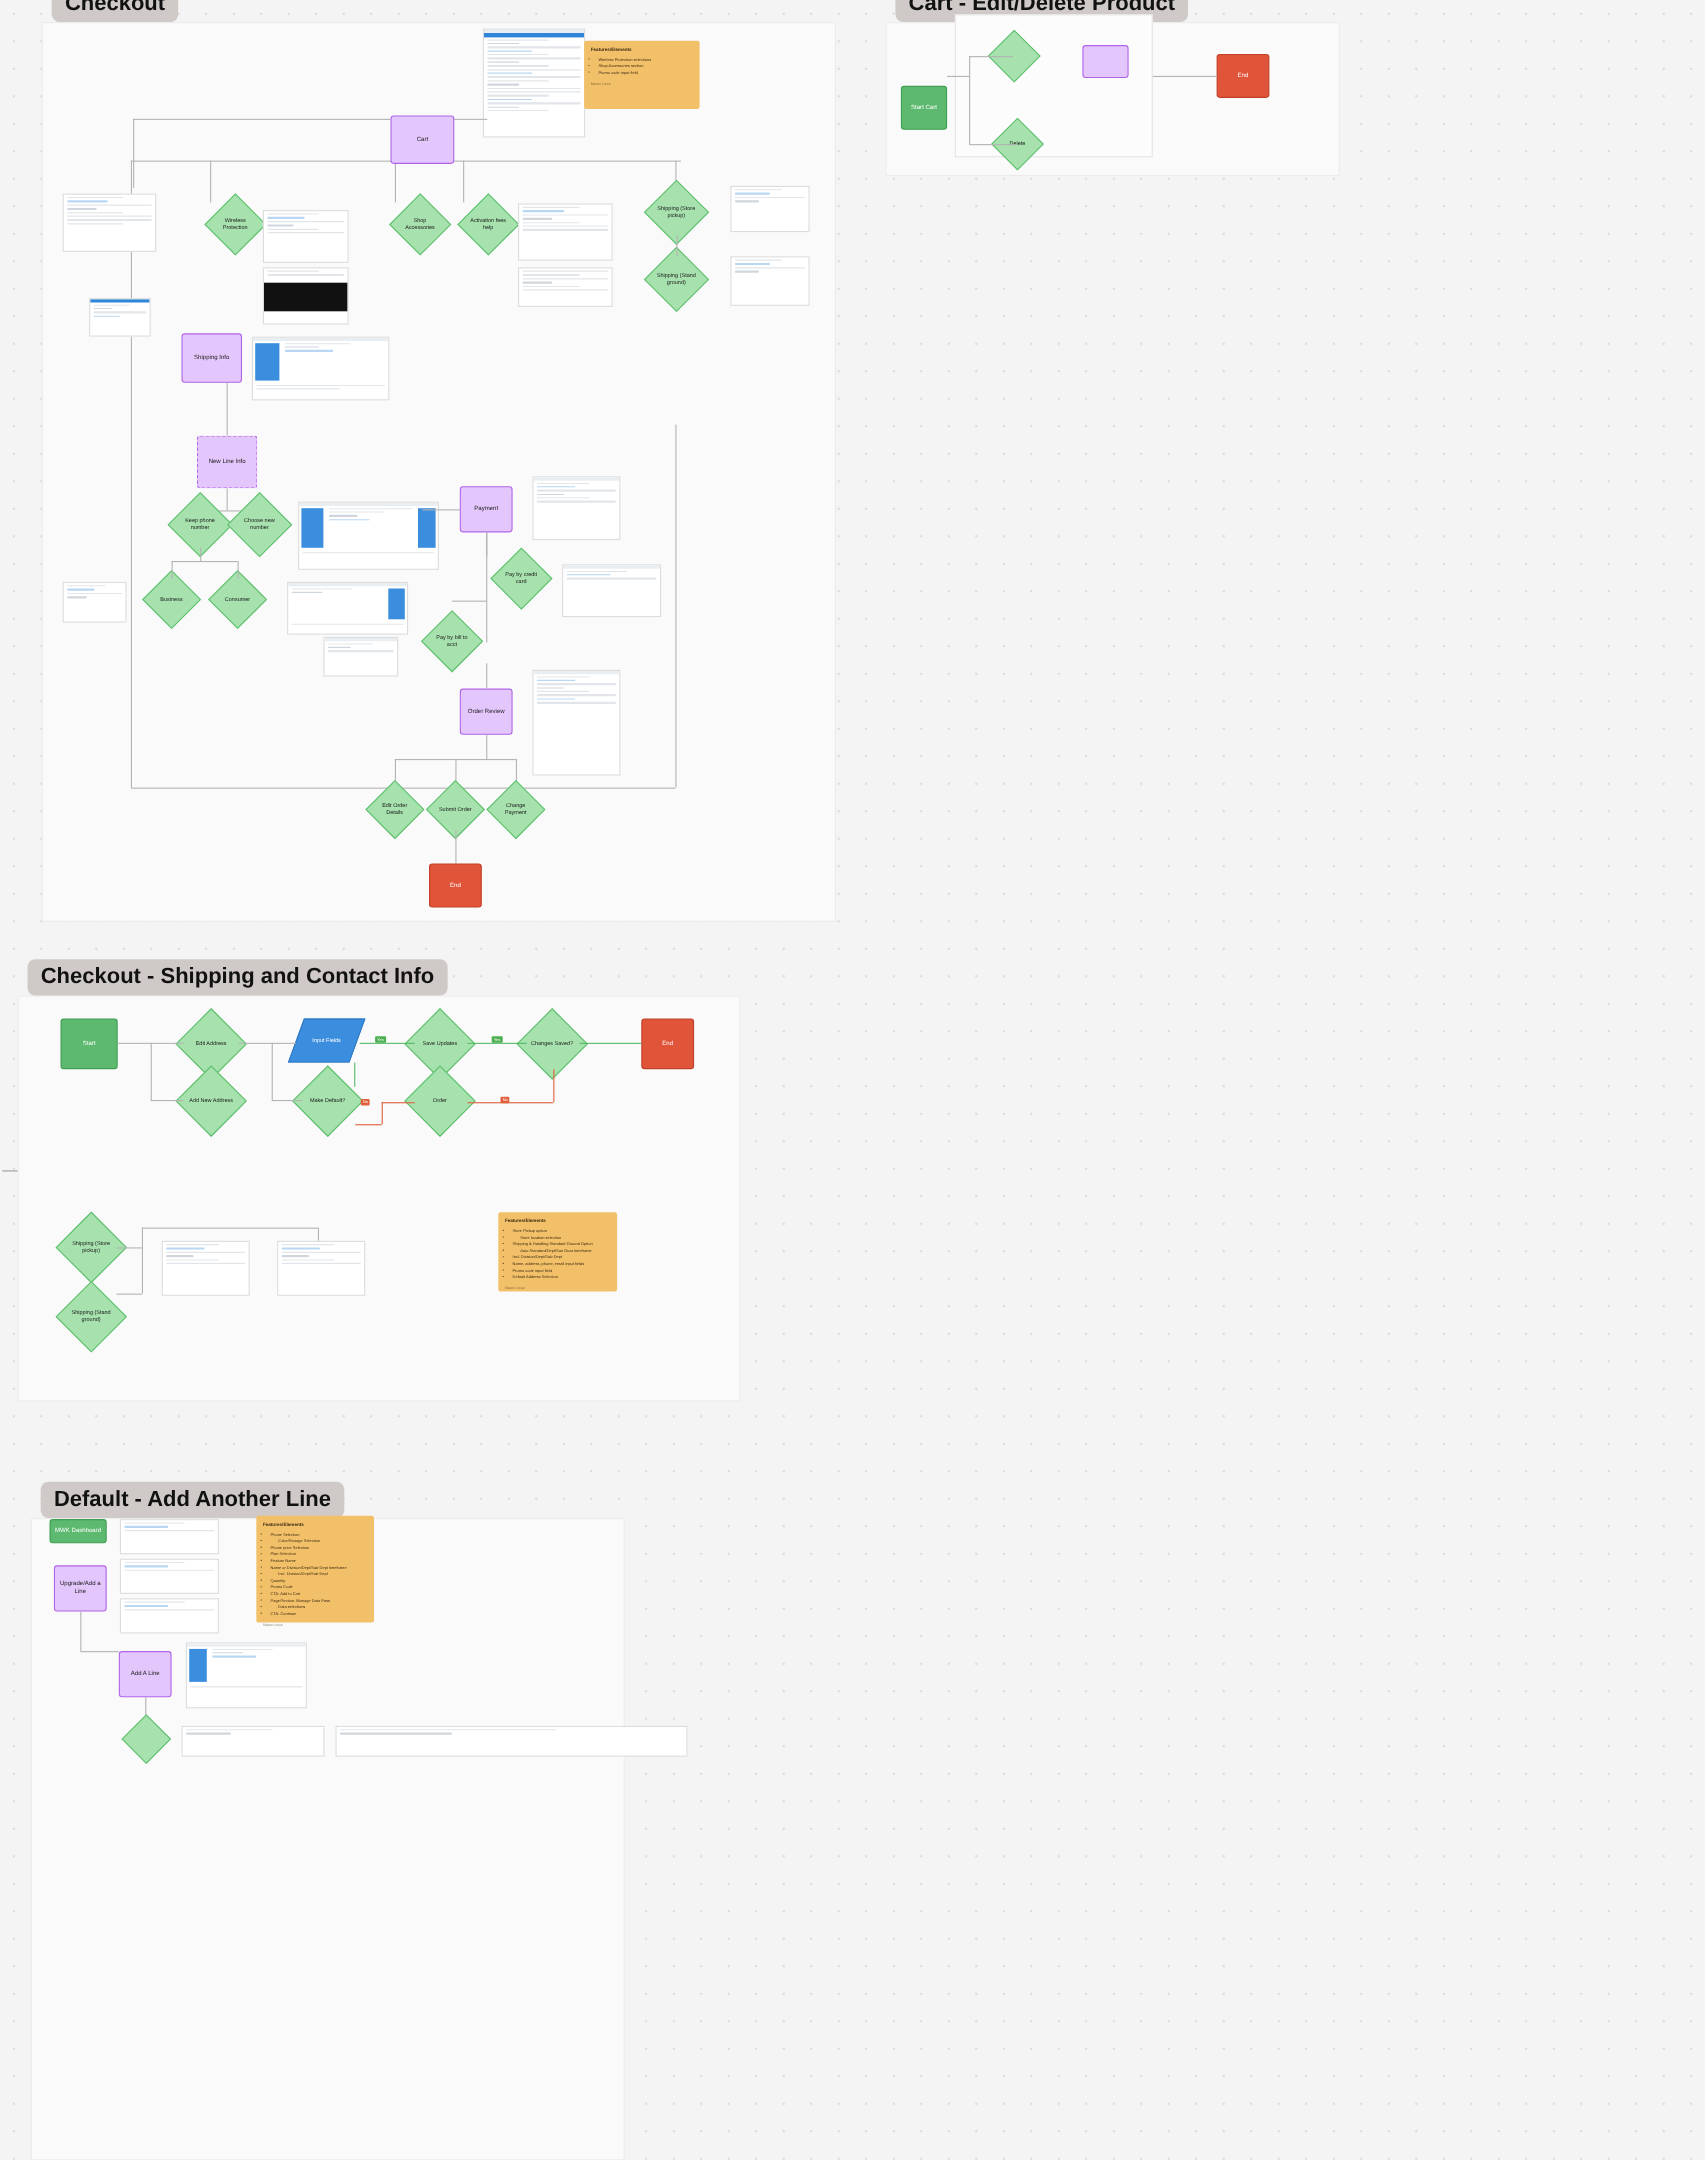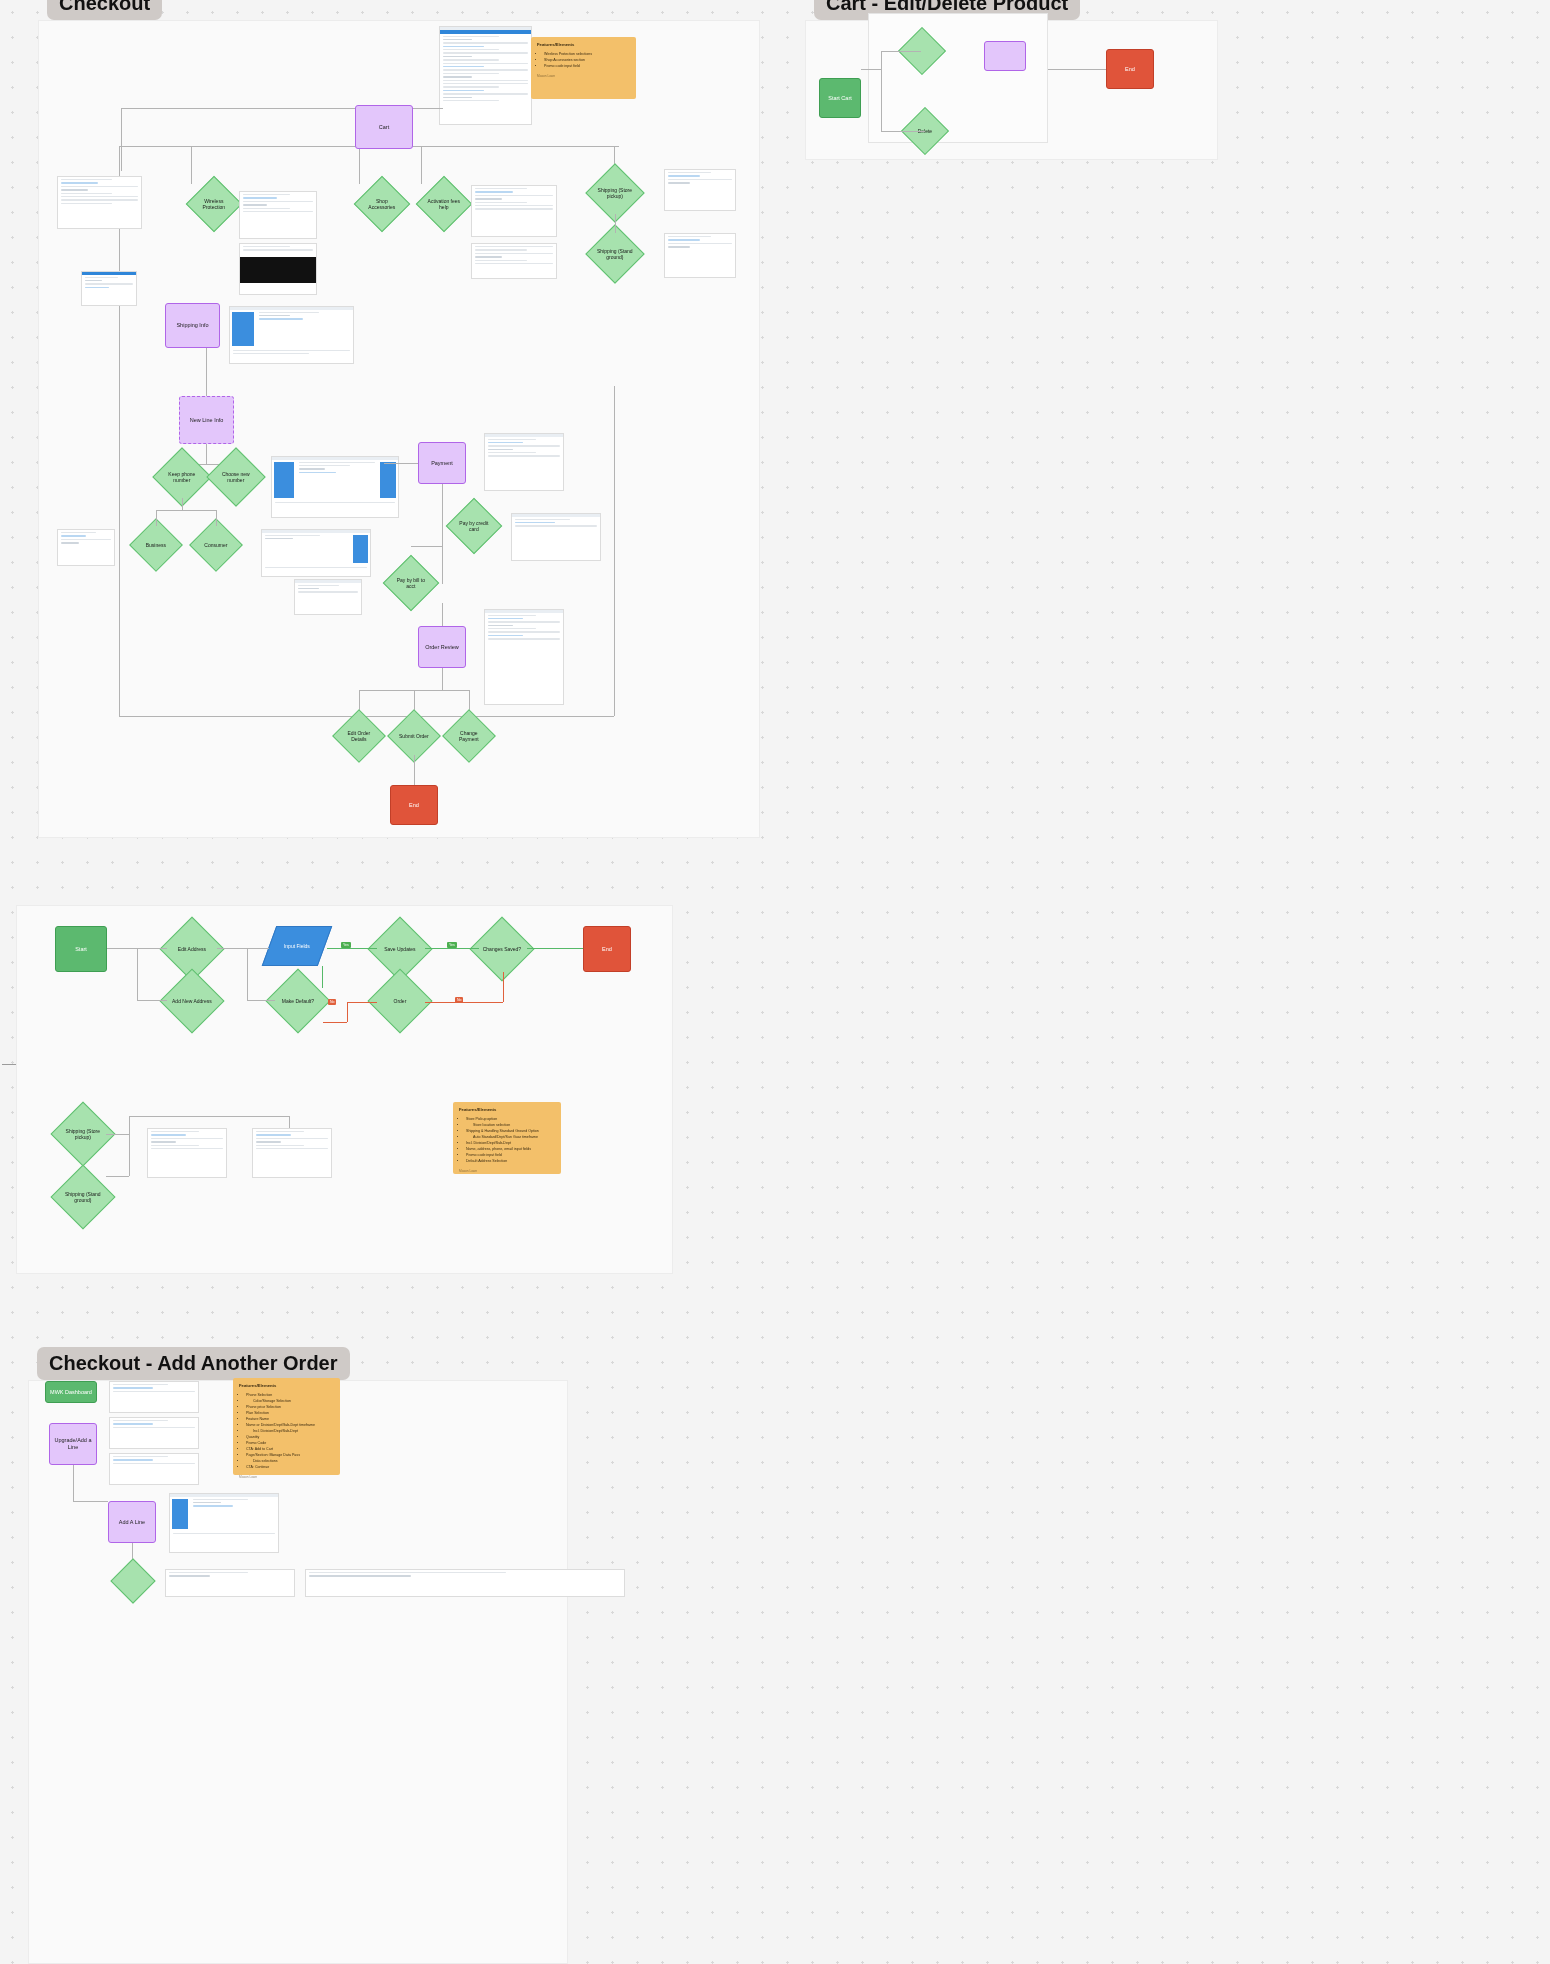--- a/index.html
+++ b/index.html
@@ -359,20 +359,21 @@
     <span>End</span>
   </div>
   <div class="h" style="left:55px; top:48px; width:20px;"></div>
   <div class="v" style="left:75px; top:30px; height:80px;"></div>
   <div class="h" style="left:75px; top:30px; width:40px;"></div>
   <div class="h" style="left:75px; top:110px; width:44px;"></div>
   <div class="h" style="left:242px; top:48px; width:58px;"></div>
 </div>
 
 <div class="frame" style="left:16px; top:905px; width:657px; height:369px;">
+  <div class="frame-title">Checkout - Shipping and Contact Info</div>
 
   <div class="node start" style="left:38px; top:20px; width:52px; height:46px;">
     <span>Start</span>
   </div>
   <div class="node dia" style="left:152px; top:20px; width:46px; height:46px;">
     <span>Edit Address</span>
   </div>
   <div class="node dia" style="left:152px; top:72px; width:46px; height:46px;">
     <span>Add New Address</span>
   </div>
@@ -454,21 +455,21 @@
       <li>Incl. Division/Dept/Sub-Dept</li>
       <li>Name, address, phone, email input fields</li>
       <li>Promo code input field</li>
       <li>Default Address Selection</li>
     </ul>
     <div class="who">Mason Lowe</div>
   </div>
 </div>
 
 <div class="frame" style="left:28px; top:1380px; width:540px; height:584px;">
-  <div class="frame-title">Checkout - Add Another Order</div>
+  <div class="frame-title">Default - Add Another Line</div>
 
   <div class="node start" style="left:16px; top:0px; width:52px; height:22px;">
     <span>MWK Dashboard</span>
   </div>
   <div class="node proc" style="left:20px; top:42px; width:48px; height:42px;">
     <span>Upgrade/Add a Line</span>
   </div>
   <div class="node proc" style="left:79px; top:120px; width:48px; height:42px;">
     <span>Add A Line</span>
   </div>

